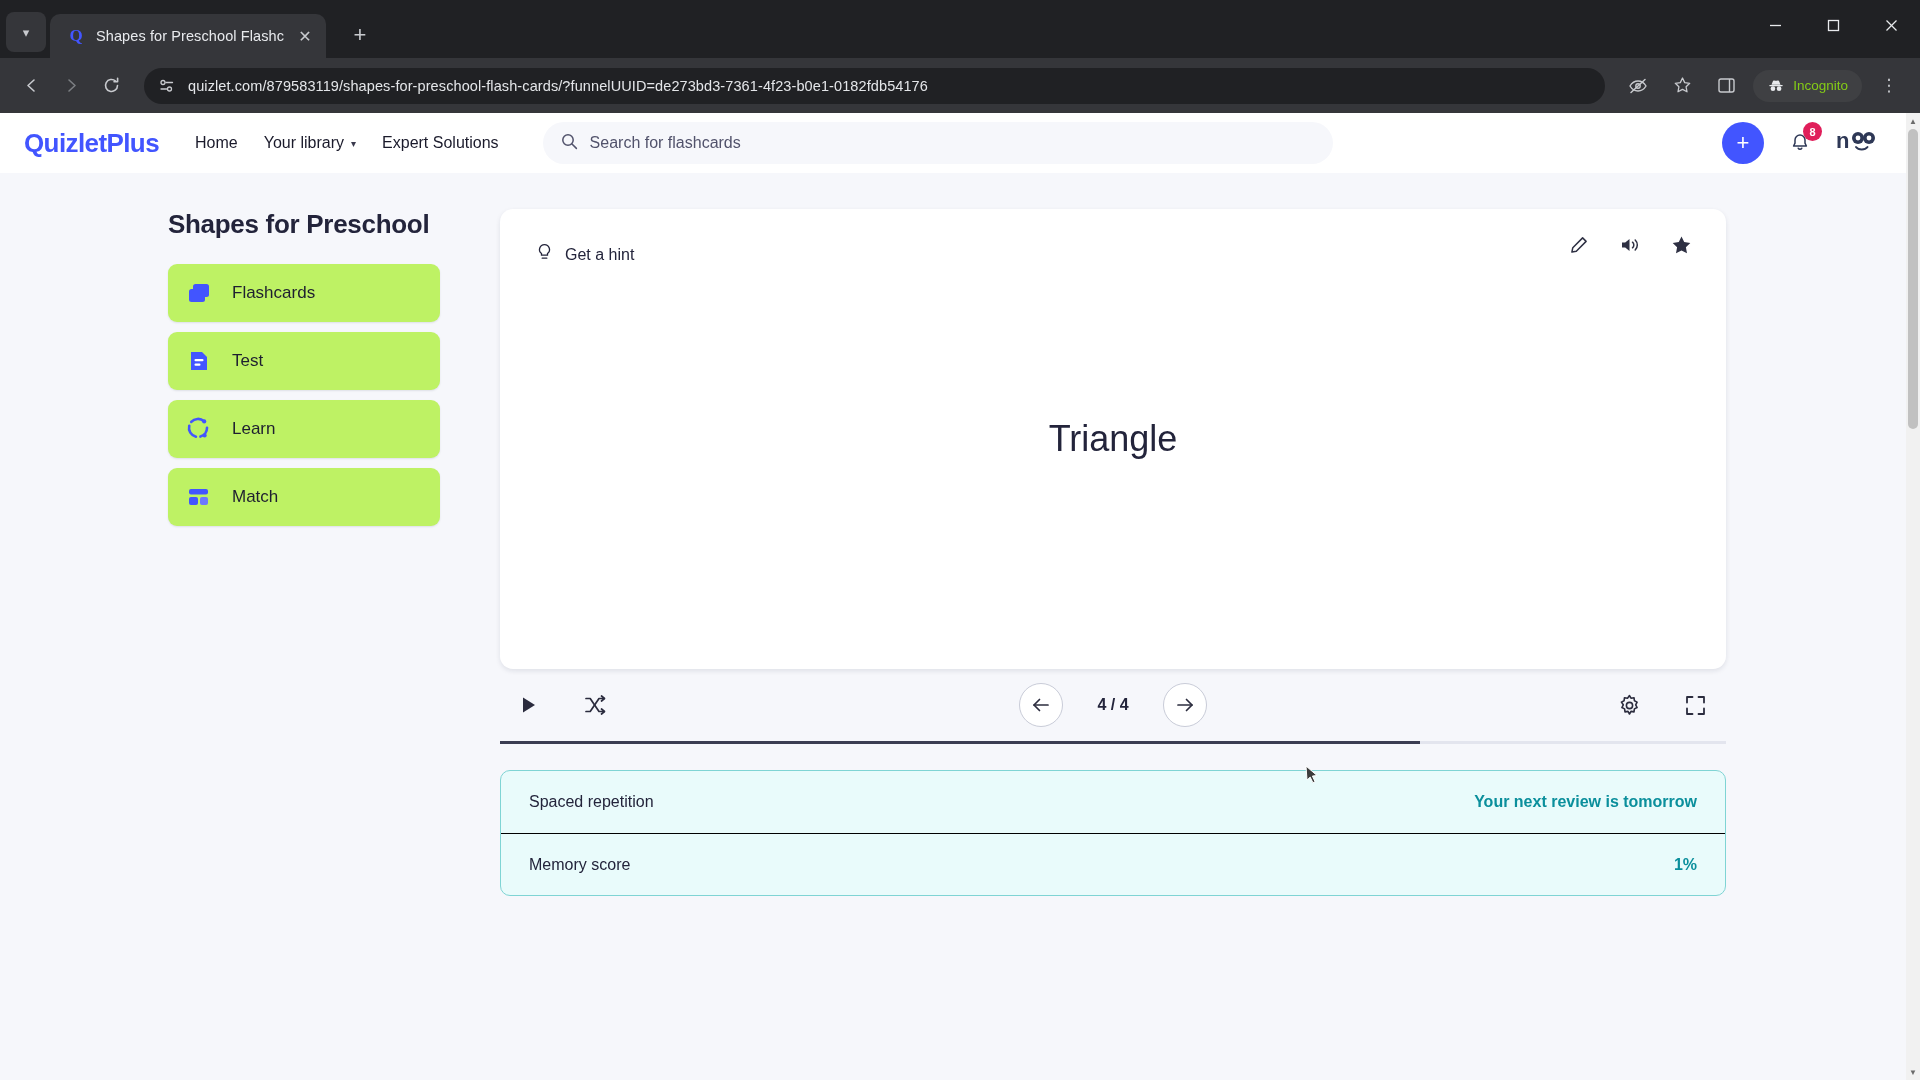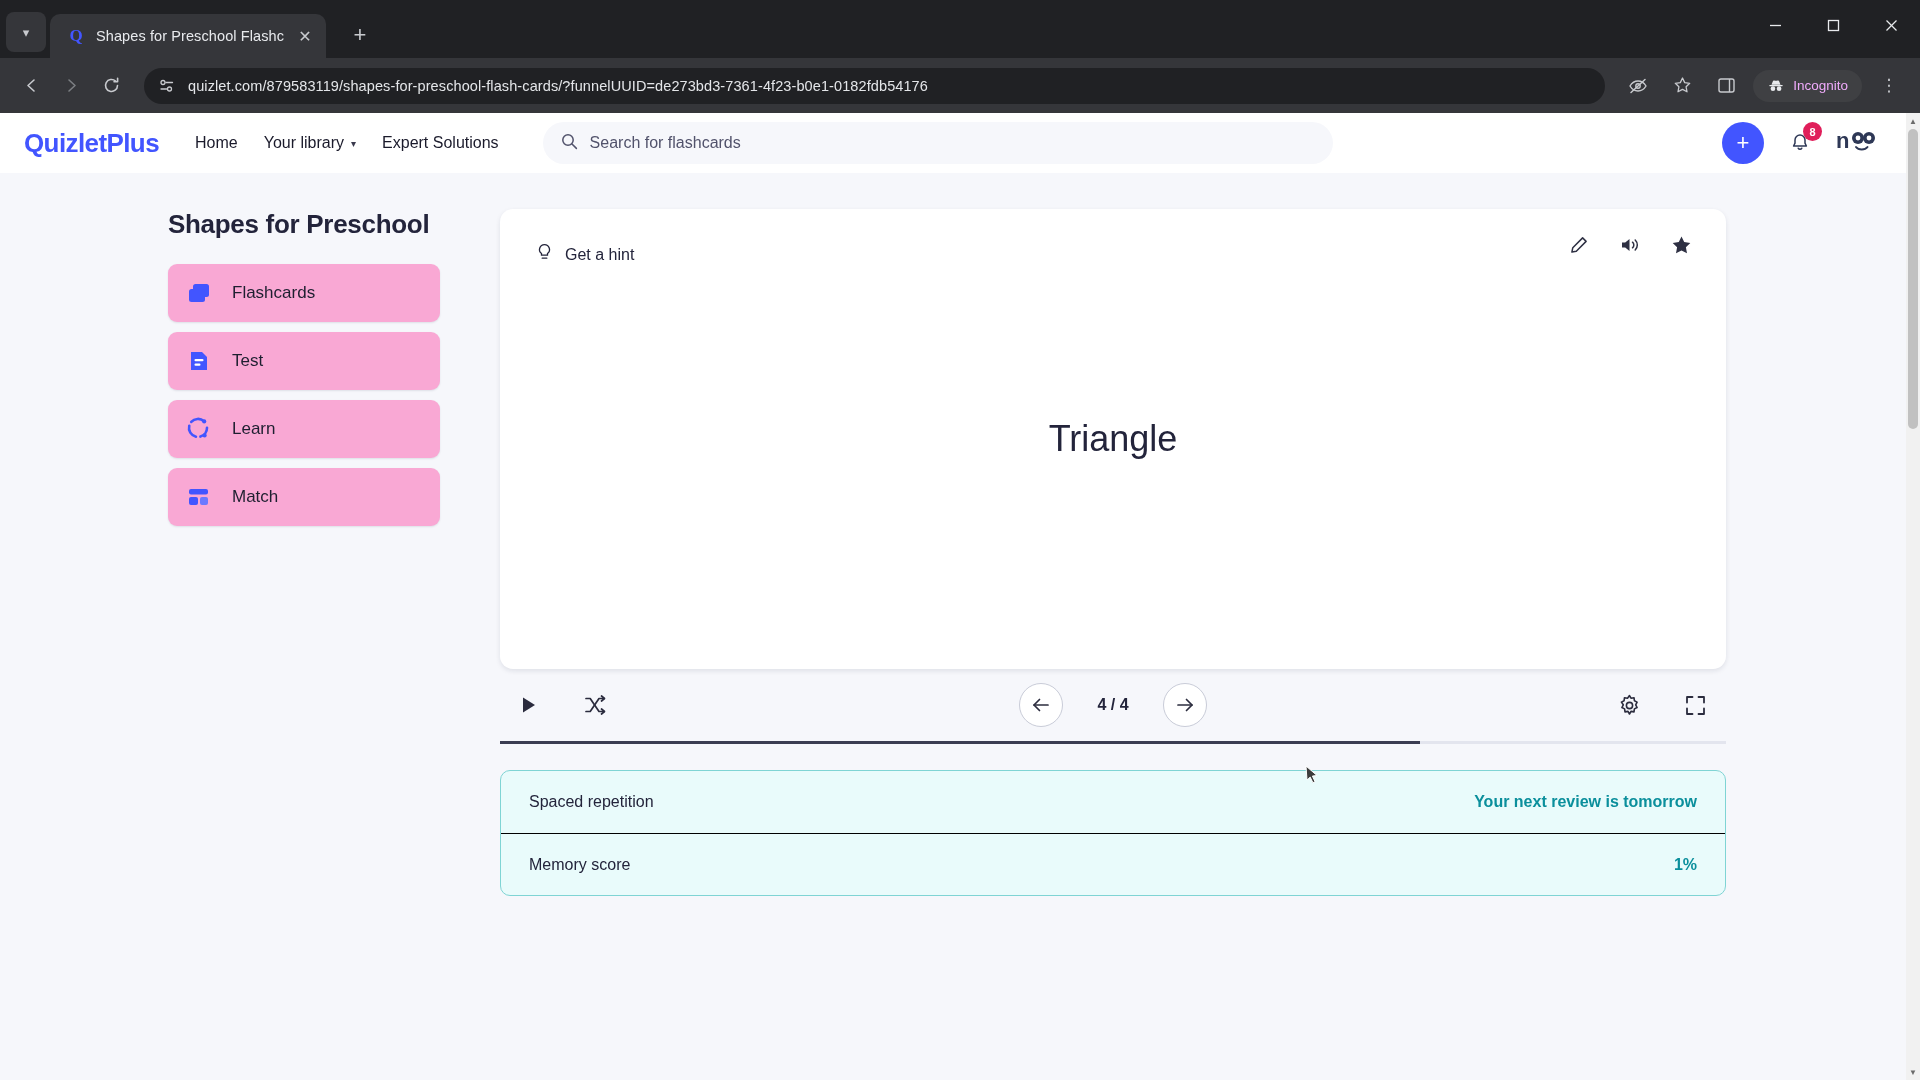--- a/index.html
+++ b/index.html
@@ -64,21 +64,21 @@
     display: flex; align-items: center; padding: 0 14px; gap: 12px; margin: 0 10px;
   }
   .omni-site { width: 18px; height: 18px; flex: none; color: #c8cace; }
   .omni-url {
     color: #e4e6e9; font-size: 14.5px; white-space: nowrap; overflow: hidden;
     flex: 1; letter-spacing: .1px;
   }
   .omni-right { display: flex; align-items: center; gap: 10px; flex: none; }
   .incognito-pill {
     height: 32px; background: #3f4043; border-radius: 16px; display: flex;
-    align-items: center; gap: 8px; padding: 0 14px; color: #f0abfc; font-size: 13.5px; flex: none;
+    align-items: center; gap: 8px; padding: 0 14px; color: #84cc16; font-size: 13.5px; flex: none;
   }
 
   
   .viewport { flex: 1; background: #f6f7fb; position: relative; overflow: hidden; }
   .page-scroll { position: absolute; inset: 0; right: 14px; overflow: hidden; }
 
   .qheader {
     height: 60px; background: #ffffff; display: flex; align-items: center;
     padding: 0 24px; gap: 0;
   }
@@ -104,21 +104,21 @@
     position: absolute; top: -5px; right: -6px; min-width: 19px; height: 19px;
     background: #e01e5a; color: #fff; border-radius: 10px; font-size: 11px;
     display: flex; align-items: center; justify-content: center; padding: 0 5px; font-weight: bold;
   }
 
   .content { display: flex; padding: 36px 0 0 0; }
   .left-col { width: 500px; padding-left: 168px; flex: none; }
   .set-title { font-size: 26px; font-weight: bold; color: #23243b; margin-bottom: 24px; letter-spacing: -.3px; }
   .mode-list { display: flex; flex-direction: column; gap: 10px; width: 272px; }
   .mode {
-    height: 58px; background: #f9a8d4; border-radius: 9px; display: flex; align-items: center;
+    height: 58px; background: #bef264; border-radius: 9px; display: flex; align-items: center;
     padding: 0 0 0 16px; gap: 18px; box-shadow: 0 1px 2px rgba(20,25,60,.10);
   }
   .mode-label { font-size: 17px; color: #1e1f30; }
   .mode-ico { width: 30px; height: 30px; flex: none; display:flex; align-items:center; justify-content:center; }
 
   .main-col { flex: 1; padding-right: 180px; }
   .card {
     background: #fff; border-radius: 13px; height: 460px; position: relative;
     box-shadow: 0 2px 5px rgba(20,25,60,.10); padding: 26px 30px;
     display: flex; align-items: center; justify-content: center;

